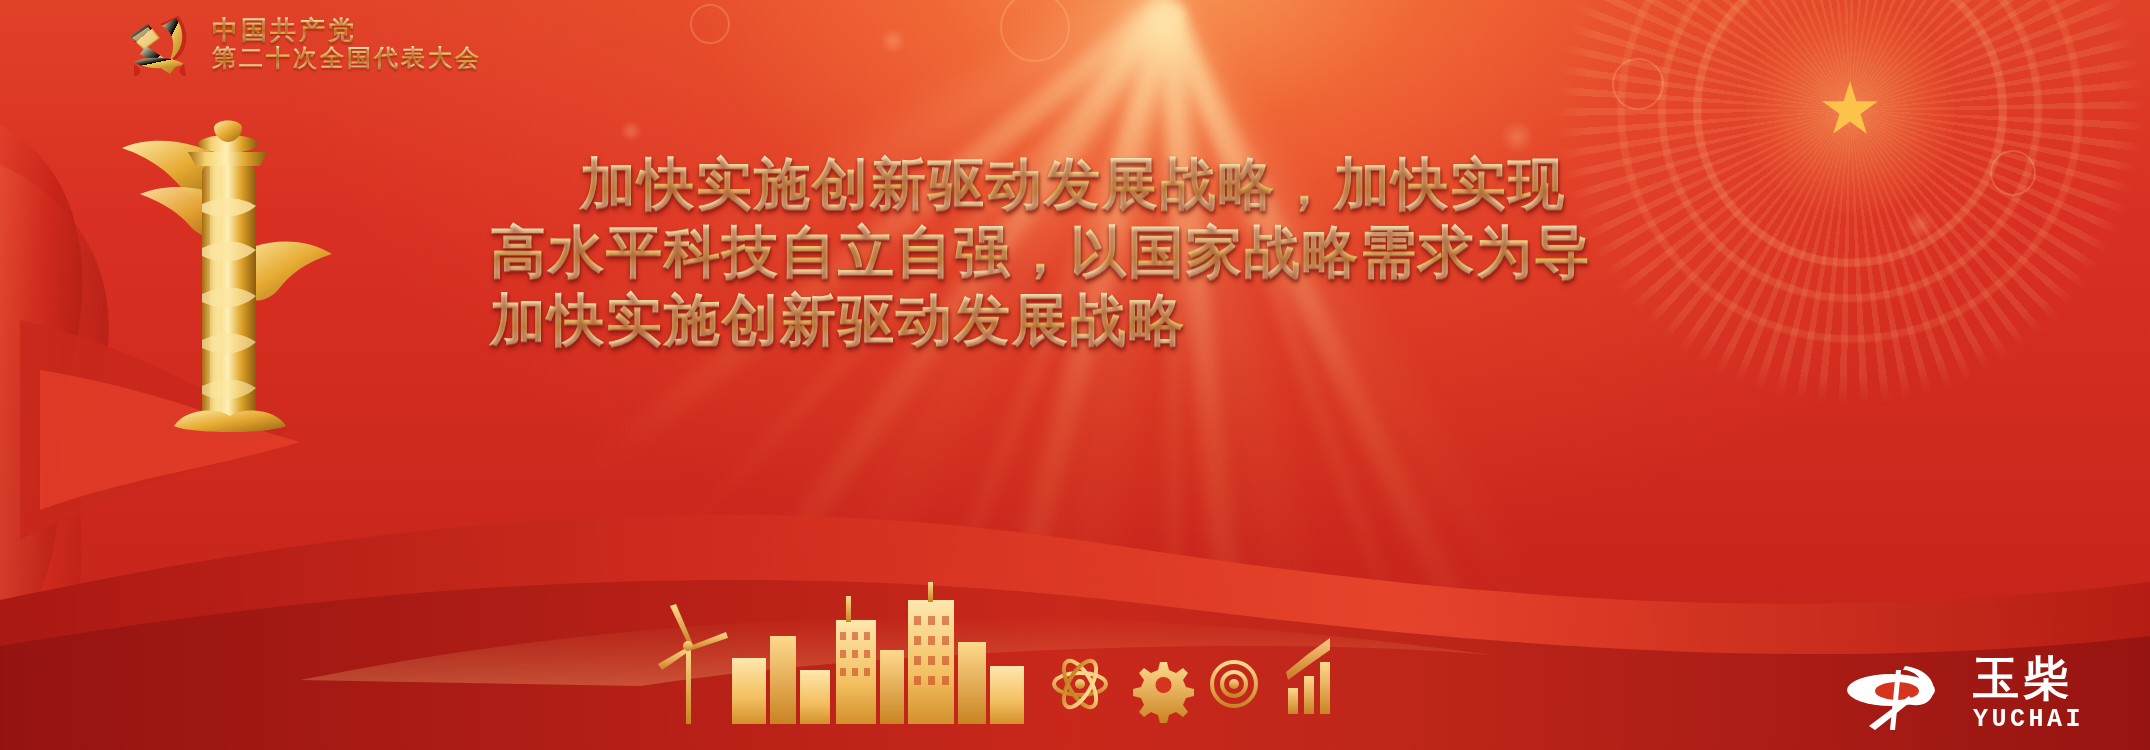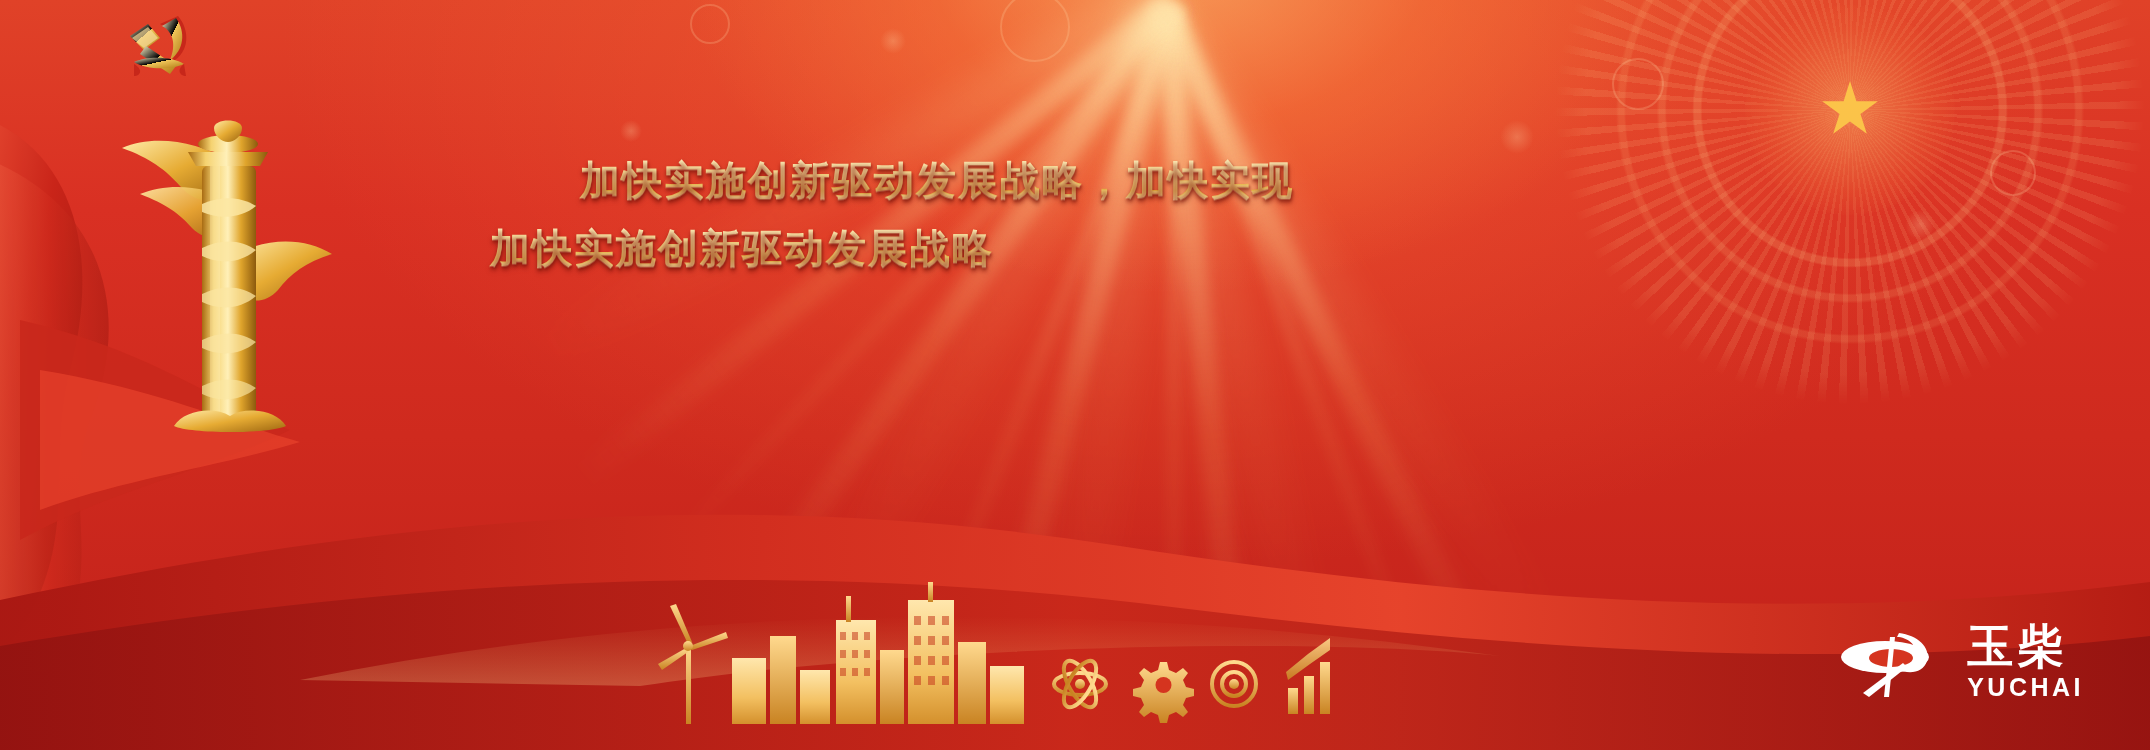--- a/index.html
+++ b/index.html
@@ -56,39 +56,39 @@
     font-family:"DejaVu Sans","Liberation Sans",sans-serif;
     font-weight:bold;letter-spacing:3px;line-height:1.08;
     background:linear-gradient(180deg,#fff3c4 0%,#f7d477 28%,#e0a832 52%,#f6dc95 74%,#c98c22 100%);
     -webkit-background-clip:text;background-clip:text;color:transparent;
     text-shadow:0 2px 2px rgba(120,20,10,.45);}
   .emblem-text .l1{font-size:26px;}
   .emblem-text .l2{font-size:24px;}
   
   .slogan{position:absolute;left:480px;top:150px;width:1180px;}
   .sl-line{
-    font-family:Liberation Mono, monospace;
-    font-weight:bold;font-size:40px;line-height:68px;letter-spacing:2px;
+    font-family:Liberation Serif, serif;
+    font-weight:bold;font-size:56px;line-height:68px;letter-spacing:2px;
     white-space:nowrap;
     background:linear-gradient(180deg,#fffbe0 0%,#fde9a8 22%,#f3cf6a 46%,#e8b63f 60%,#fbe9b4 80%,#d99f2c 100%);
     -webkit-background-clip:text;background-clip:text;color:transparent;
     text-shadow:0 3px 4px rgba(120,18,10,.55), 0 1px 0 rgba(255,240,190,.35);
     filter:drop-shadow(1px 2px 1px rgba(110,16,8,.5));}
   .sl-line.l1{padding-left:100px;}
   .sl-line.l2{padding-left:10px;}
   .sl-line.l3{padding-left:10px;}
   .sl-line.l4{padding-left:10px;}
   
   .skyline{position:absolute;left:640px;bottom:10px;width:720px;height:160px;}
   
-  .yuchai{position:absolute;right:66px;bottom:48px;display:flex;align-items:center;gap:16px;}
+  .yuchai{position:absolute;right:66px;bottom:16px;display:flex;align-items:flex-end;gap:16px;}
   .yc-mark{width:112px;height:76px;}
   .yc-txt{display:flex;flex-direction:column;align-items:flex-start;}
   .yc-cn{font-family:"DejaVu Sans","Liberation Sans",sans-serif;font-weight:bold;font-size:46px;color:#fff;line-height:1;letter-spacing:4px;}
-  .yc-en{font-family:Liberation Sans, sans-serif;font-weight:bold;font-size:25px;color:#fff;letter-spacing:3.5px;margin-top:4px;}
+  .yc-en{font-family:Liberation Mono, monospace;font-weight:bold;font-size:25px;color:#fff;letter-spacing:3.5px;margin-top:4px;}
 </style>
 </head>
 <body>
 
 <div class="stage">
 
   <div class="rays">
     <div class="ray wide" style="transform:rotate(58deg)"></div>
     <div class="ray" style="transform:rotate(64deg)"></div>
     <div class="ray thin" style="transform:rotate(70deg)"></div>
@@ -190,24 +190,29 @@
       <path d="M56,10 C66,24 64,42 50,52 C56,38 54,24 42,18 Z" fill="url(#hg)"></path>
 
       <path d="M10,28 L28,16 L40,30 L24,42 Z" fill="url(#hg)"></path>
       <path d="M12,30 L28,19 L38,30 L24,40 Z" fill="#f6dc9b" opacity=".7"></path>
 
       <path d="M26,38 L56,58 L50,66 L20,46 Z" fill="url(#hg)"></path>
       <path d="M14,54 C26,48 52,48 64,56 C52,62 26,62 14,54 Z" fill="url(#hg)"></path>
       <path d="M14,56 C24,62 20,68 14,68 Z" fill="#c7271a"></path>
       <path d="M64,56 C56,62 60,68 66,68 Z" fill="#c7271a"></path>
     </svg>
+    <div class="emblem-text">
+      <div class="l1">中国共产党</div>
+      <div class="l2">第二十次全国代表大会</div>
+    </div>
   </div>
 
   <div class="slogan">
     <div class="sl-line l1">加快实施创新驱动发展战略，加快实现</div>
+    <div class="sl-line l2">高水平科技自立自强，以国家战略需求为导</div>
     <div class="sl-line l4">加快实施创新驱动发展战略</div>
   </div>
 
   <svg class="wave" viewBox="0 0 2150 300" preserveAspectRatio="none">
     <defs>
       <linearGradient id="wv1" x1="0" y1="0" x2="1" y2="0">
         <stop offset="0%" stop-color="#a81712"></stop>
           <stop offset="35%" stop-color="#d22e1f"></stop>
         <stop offset="65%" stop-color="#e8452c"></stop>
           <stop offset="100%" stop-color="#b41c13"></stop>

